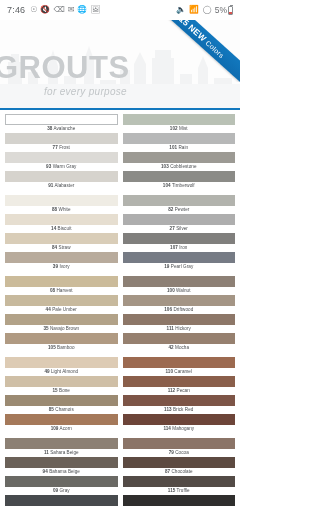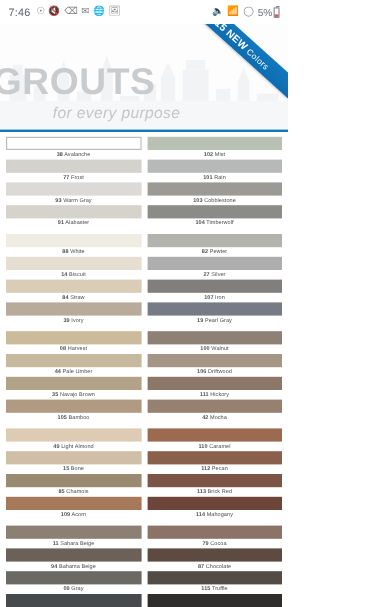--- a/index.html
+++ b/index.html
@@ -38,21 +38,21 @@
     position:absolute; left:0; right:0; bottom:0; height:78px;
     opacity:.5;
   }
   .bn-title {
     position:absolute; left:-6px; top:30px;
     font-size:31px; font-weight:bold; letter-spacing:0.5px;
     color:#c9ccce; font-family:"Liberation Sans", sans-serif;
   }
   .bn-sub {
     position:absolute; left:44px; top:66px;
-    font-size:13px; color:#c2c6c8; font-style:italic; letter-spacing:.3px;
+    font-size:10px; color:#c2c6c8; font-style:italic; letter-spacing:.3px;
   }
   .ribbon-wrap{
     position:absolute; right:0; top:0; width:100px; height:62px; overflow:hidden;
   }
   .ribbon{
     position:absolute; right:-26px; top:9px;
     width:128px; padding:3px 0;
     background:linear-gradient(180deg,#1278be 0%, #0e6cb0 100%);
     transform: rotate(42deg);
     text-align:center;

